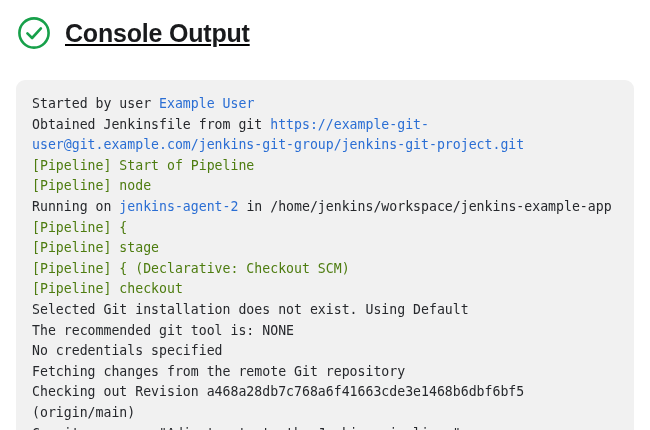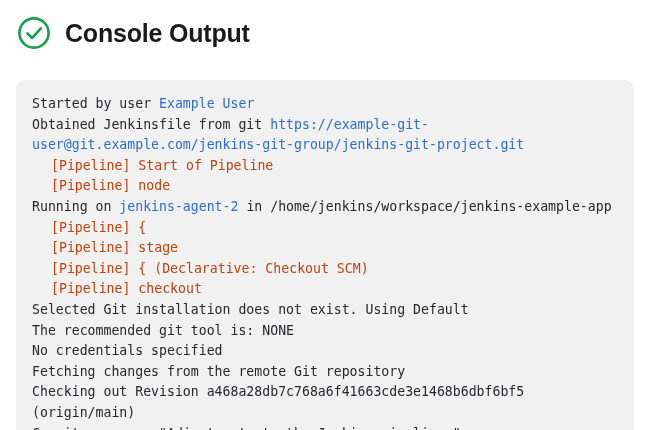--- a/index.html
+++ b/index.html
@@ -14,20 +14,21 @@
     font-family: "Liberation Sans", sans-serif;
     -webkit-font-smoothing: antialiased;
   }
 
   .page {
     position: relative;
     width: 650px;
     height: 430px;
     background: #ffffff;
     box-sizing: border-box;
+    text-decoration: underline;
   }
 
   
   .header {
     display: flex;
     align-items: center;
     gap: 13px;
     padding: 14px 0 0 16px;
     height: 52px;
     box-sizing: border-box;
@@ -66,22 +67,21 @@
     line-height: 20.6px;
     color: #26282c;
     white-space: pre-wrap;
     word-break: break-word;
     margin: 0;
   }
   .log-line {
     white-space: pre-wrap;
   }
   .log-line.muted {
-    color: #c2410c;
-    margin-left: 19px;
+    color: #4d7c0f;
   }
   .lnk {
     color: #2a6ed4;
     text-align: right;
   }
 </style>
 </head>
 <body>
 
 <div class="page">

